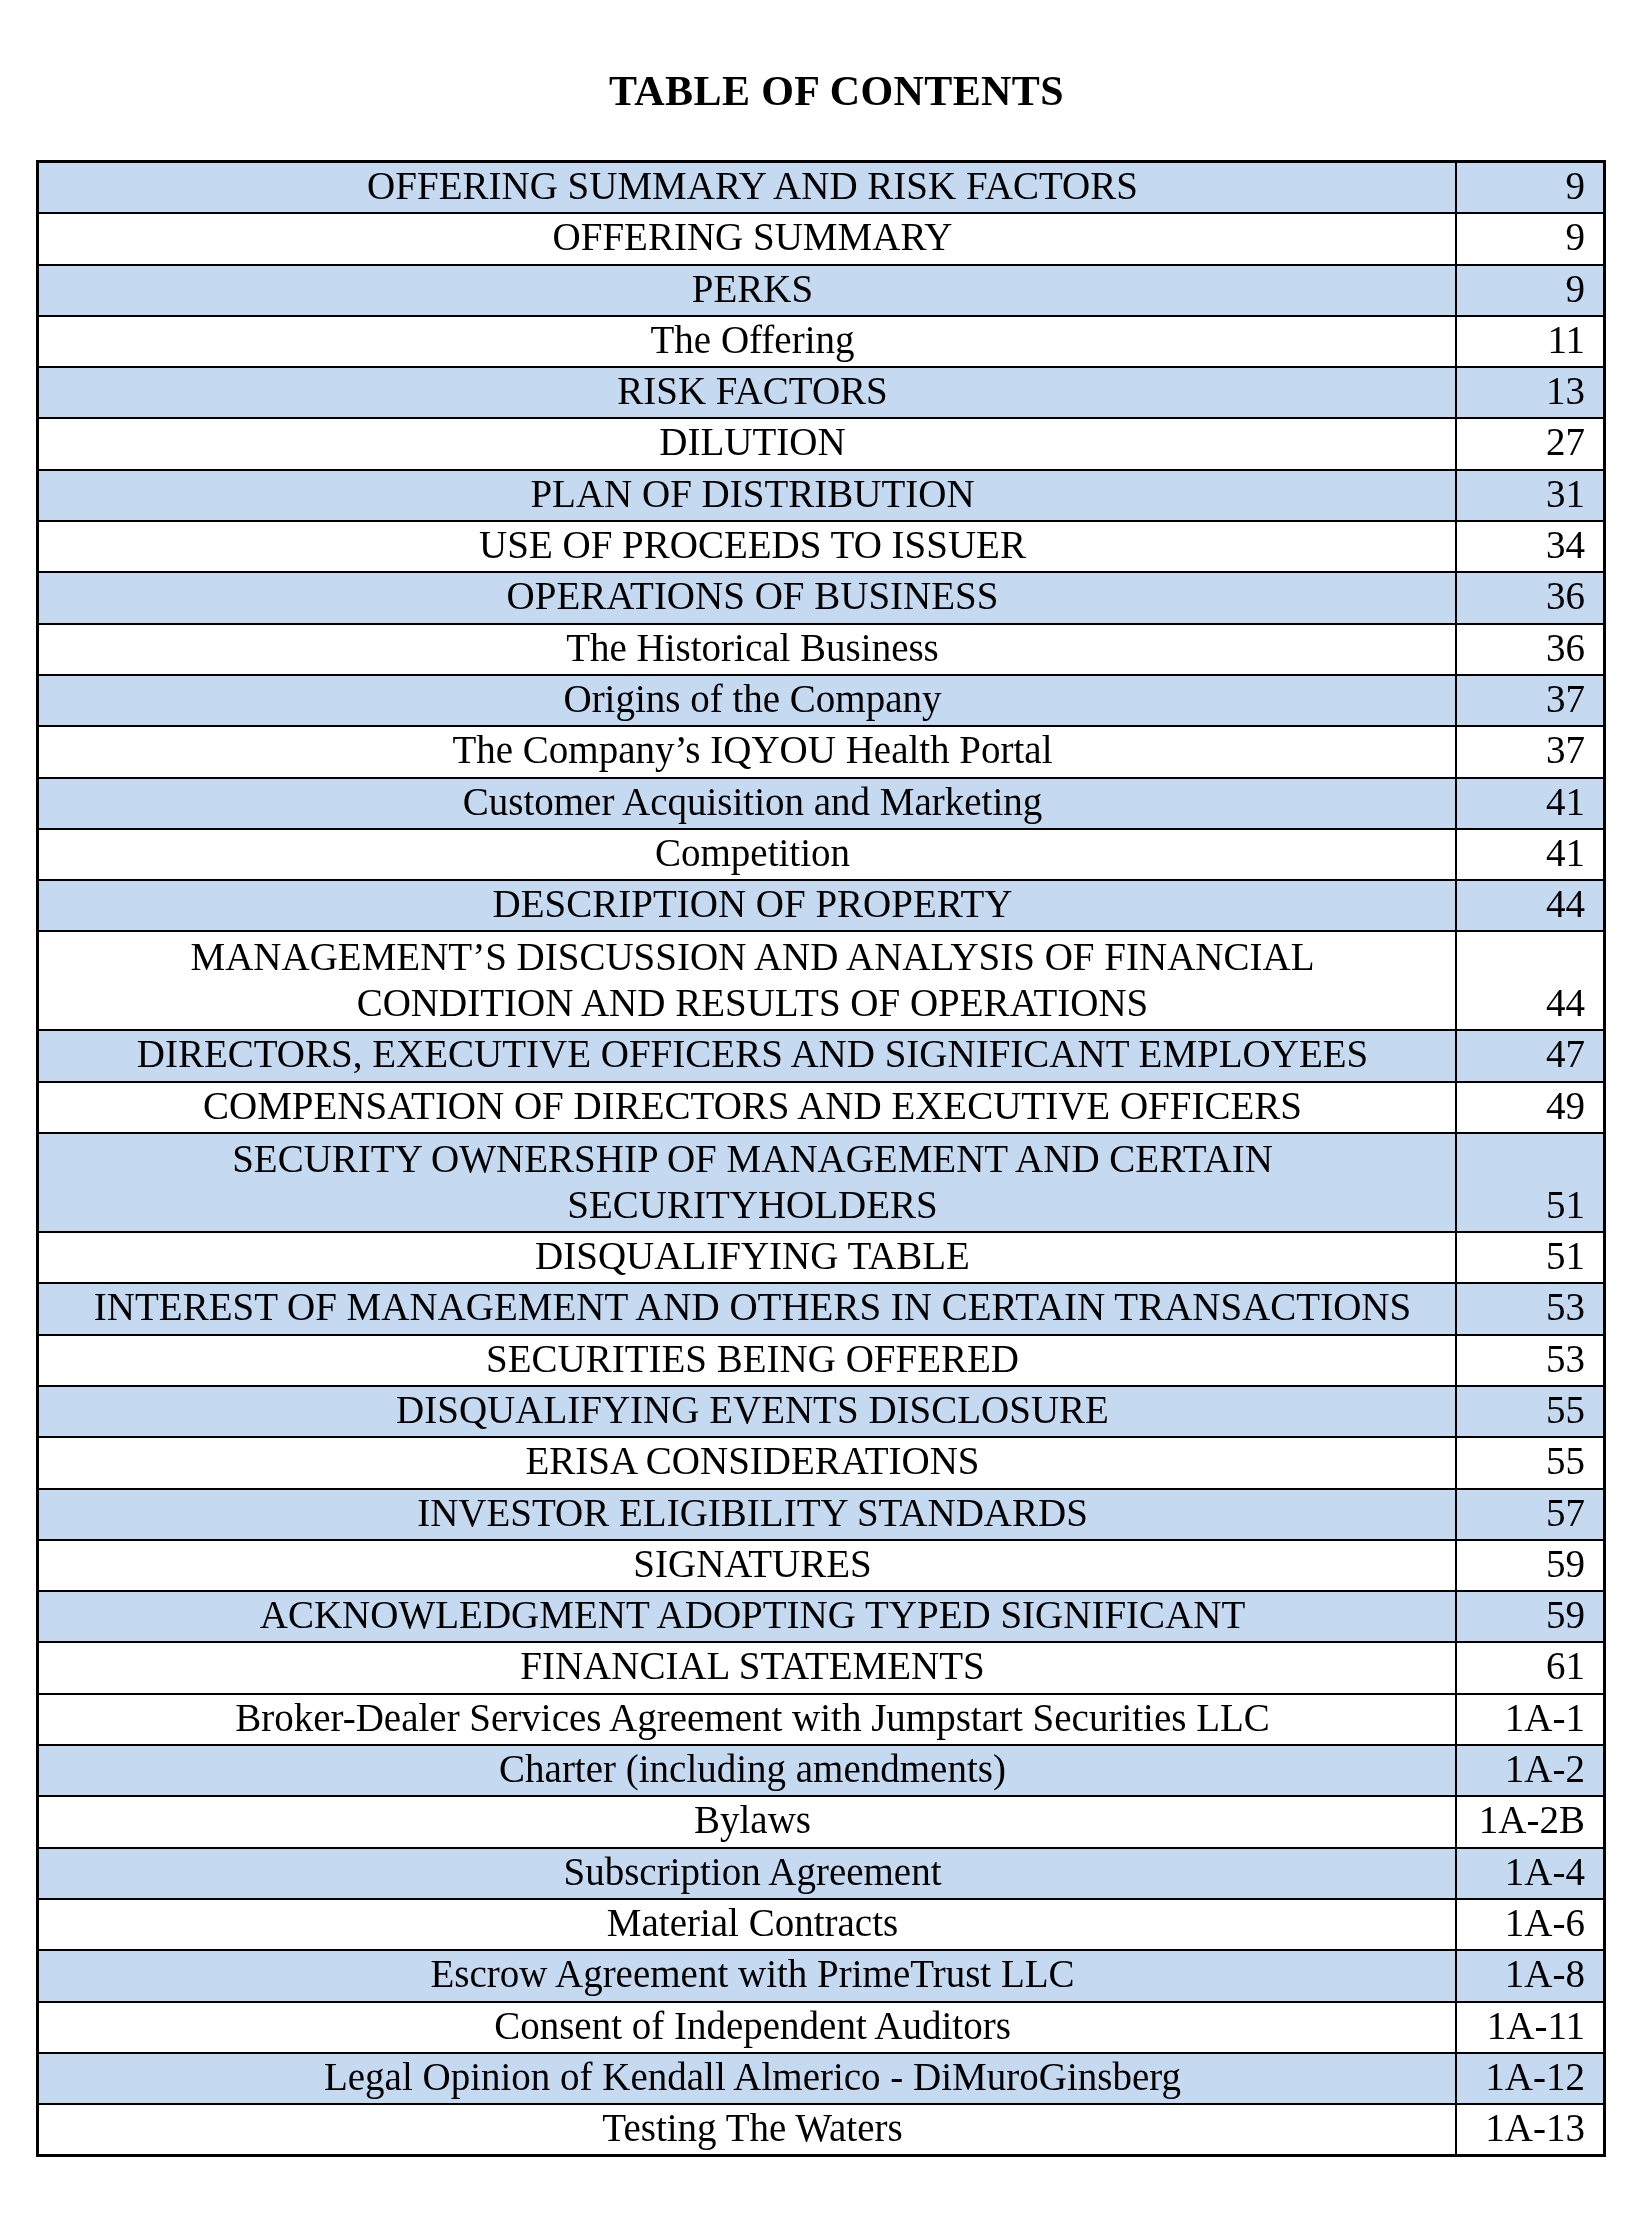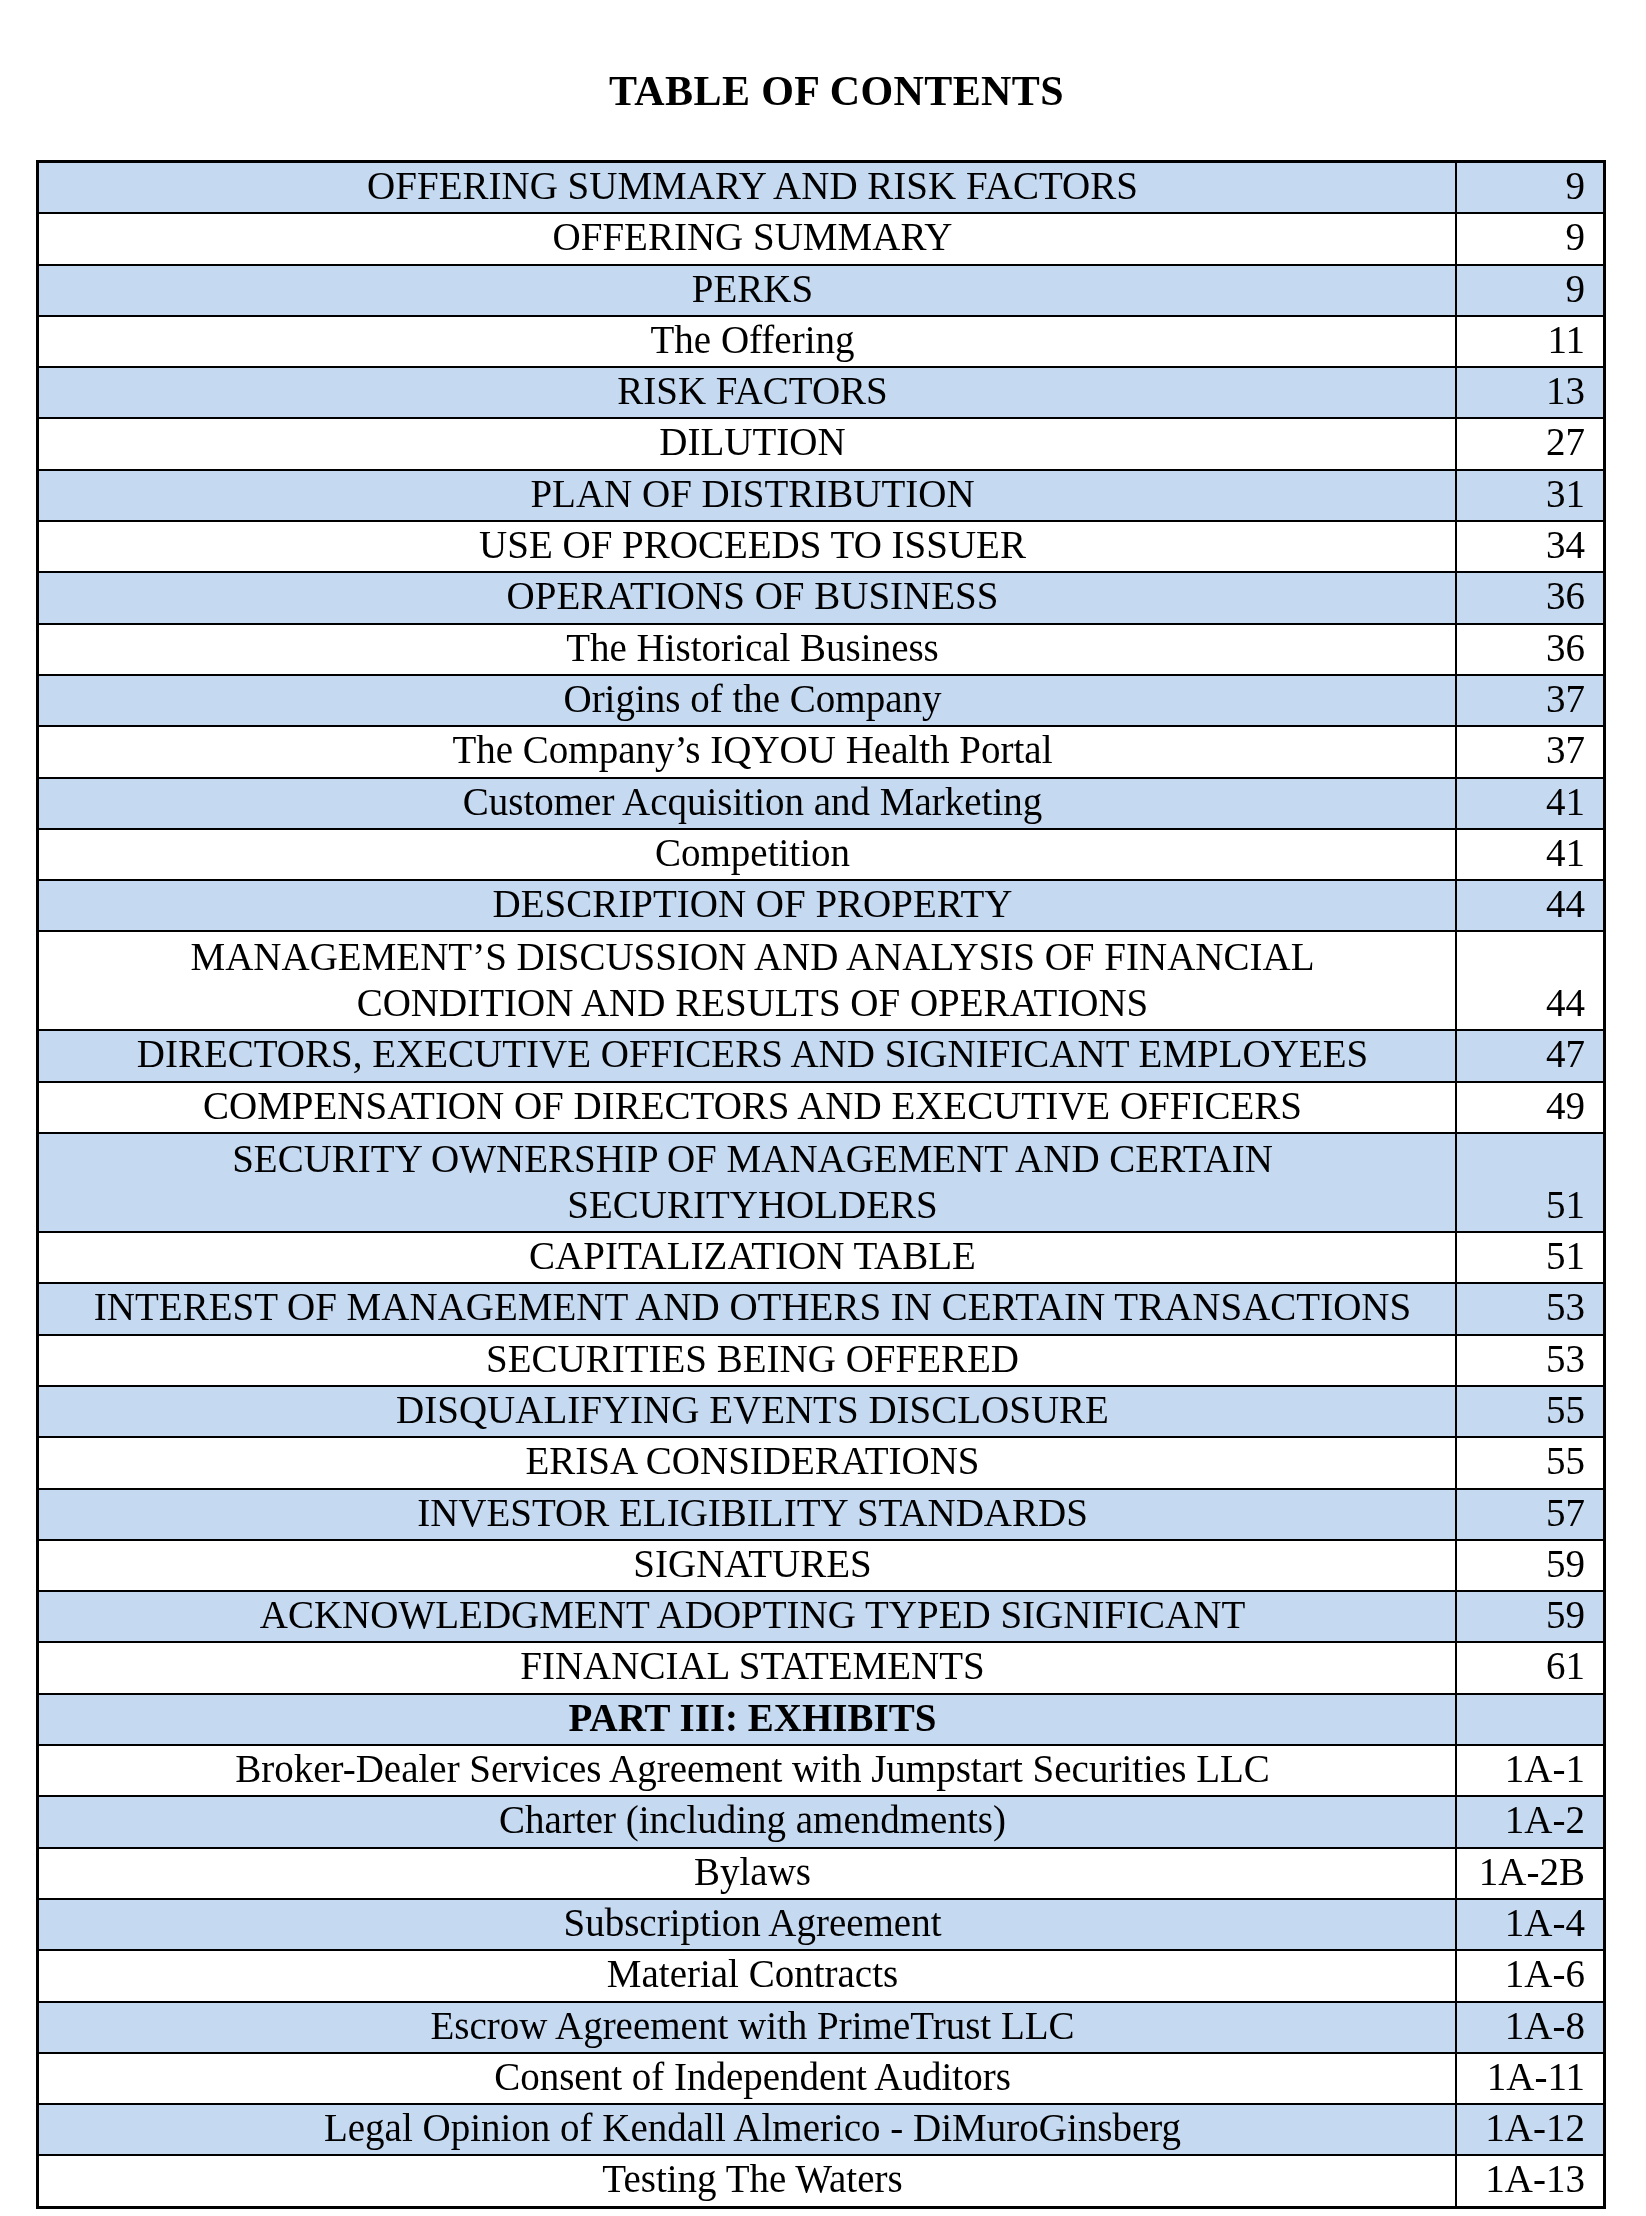--- a/index.html
+++ b/index.html
@@ -133,21 +133,21 @@
         <tr>
     <td class="cell-label">COMPENSATION OF DIRECTORS AND EXECUTIVE OFFICERS</td>
     <td class="cell-page">49</td>
   </tr>
         <tr class="shaded double">
     <td class="cell-label">SECURITY OWNERSHIP OF MANAGEMENT AND CERTAIN
 SECURITYHOLDERS</td>
     <td class="cell-page">51</td>
   </tr>
         <tr>
-    <td class="cell-label">CAPITALIZATION TABLE</td>
+    <td class="cell-label">DISQUALIFYING TABLE</td>
     <td class="cell-page">51</td>
   </tr>
         <tr class="shaded">
     <td class="cell-label">INTEREST OF MANAGEMENT AND OTHERS IN CERTAIN TRANSACTIONS</td>
     <td class="cell-page">53</td>
   </tr>
         <tr>
     <td class="cell-label">SECURITIES BEING OFFERED</td>
     <td class="cell-page">53</td>
   </tr>
@@ -167,24 +167,20 @@
     <td class="cell-label">SIGNATURES</td>
     <td class="cell-page">59</td>
   </tr>
         <tr class="shaded">
     <td class="cell-label">ACKNOWLEDGMENT ADOPTING TYPED SIGNIFICANT</td>
     <td class="cell-page">59</td>
   </tr>
         <tr>
     <td class="cell-label">FINANCIAL STATEMENTS</td>
     <td class="cell-page">61</td>
-  </tr>
-        <tr class="shaded bold">
-    <td class="cell-label">PART III: EXHIBITS</td>
-    <td class="cell-page"></td>
   </tr>
         <tr>
     <td class="cell-label">Broker-Dealer Services Agreement with Jumpstart Securities LLC</td>
     <td class="cell-page">1A-1</td>
   </tr>
         <tr class="shaded">
     <td class="cell-label">Charter (including amendments)</td>
     <td class="cell-page">1A-2</td>
   </tr>
         <tr>

